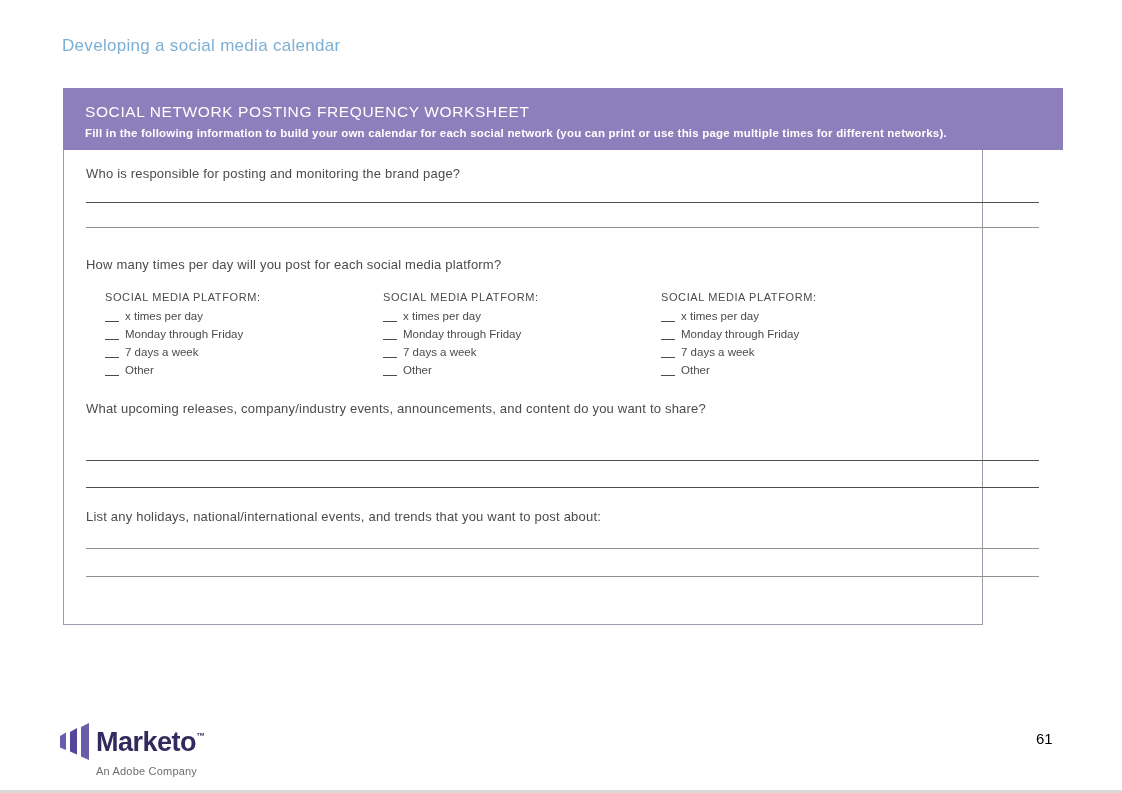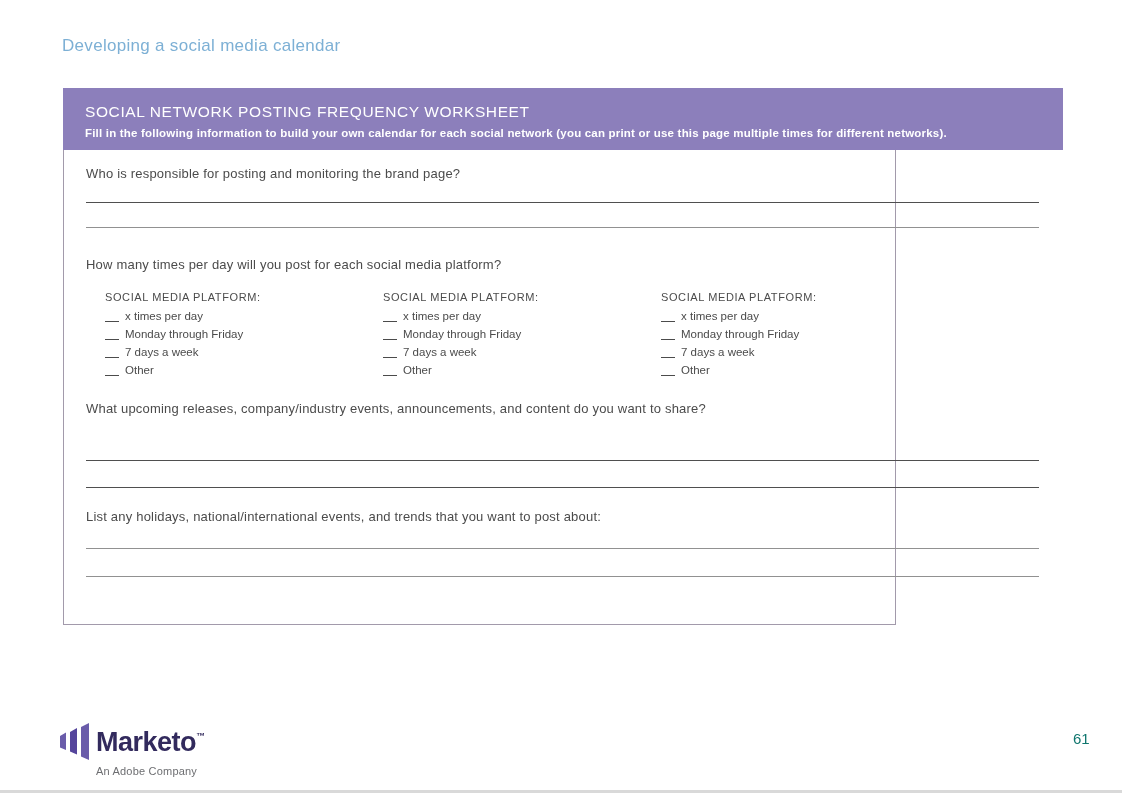--- a/index.html
+++ b/index.html
@@ -26,21 +26,21 @@
     background:#8c7fbb;box-sizing:border-box;padding:15px 0 0 22px;
   }
   .banner-title{
     color:#ffffff;font-size:15.5px;letter-spacing:0.6px;font-weight:400;
   }
   .banner-subtitle{
     color:#ffffff;font-size:11.5px;margin-top:6px;letter-spacing:0.2px;font-weight:700;
   }
   
   .box{
-    position:absolute;left:63px;top:150px;width:833px;height:475px;
+    position:absolute;left:63px;top:150px;width:920px;height:475px;
     border:1px solid #a29aab;border-top:none;background:#ffffff;
     box-sizing:border-box;
   }
   .q{
     position:absolute;left:22px;
     font-size:13px;color:#4b4b4b;letter-spacing:0.2px;line-height:17px;
   }
   .rule{
     position:absolute;left:22px;width:953px;height:0;
     border-top:1.5px solid #4f4f4f;
@@ -69,22 +69,22 @@
   .logo svg{display:block;margin-top:2px;}
   .logo-textwrap{margin-left:4px;}
   .logo-word{
     font-size:27px;font-weight:700;color:#322a5d;letter-spacing:-0.5px;line-height:30px;
   }
   .logo-tm{font-size:9px;vertical-align:12px;font-weight:700;color:#322a5d;}
   .logo-sub{
     font-size:11px;color:#6d6e71;margin-top:8px;letter-spacing:0.2px;
   }
   .page-num{
-    position:absolute;left:1073px;top:730px;
-    font-size:15px;color:#0f766e;
+    position:absolute;left:1036px;top:730px;
+    font-size:15px;color:#000000;
   }
 </style>
 </head>
 <body>
 
 <div class="page">
 
   <div class="doc-title">Developing a social media calendar</div>
 
   <div class="banner">

